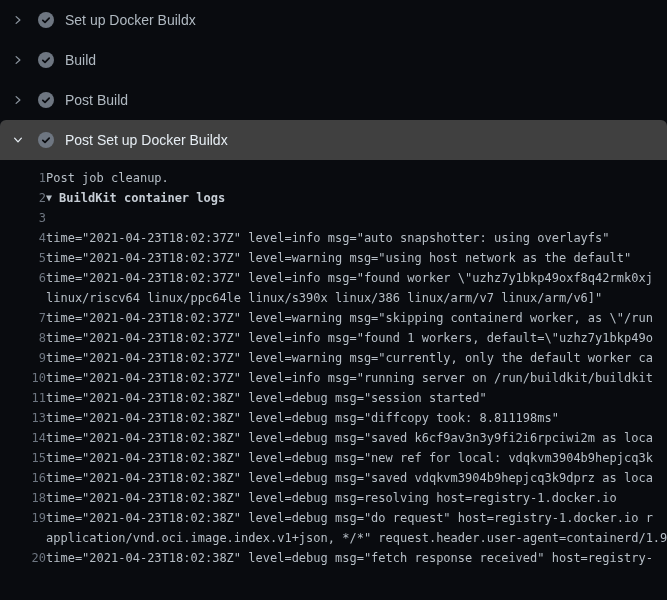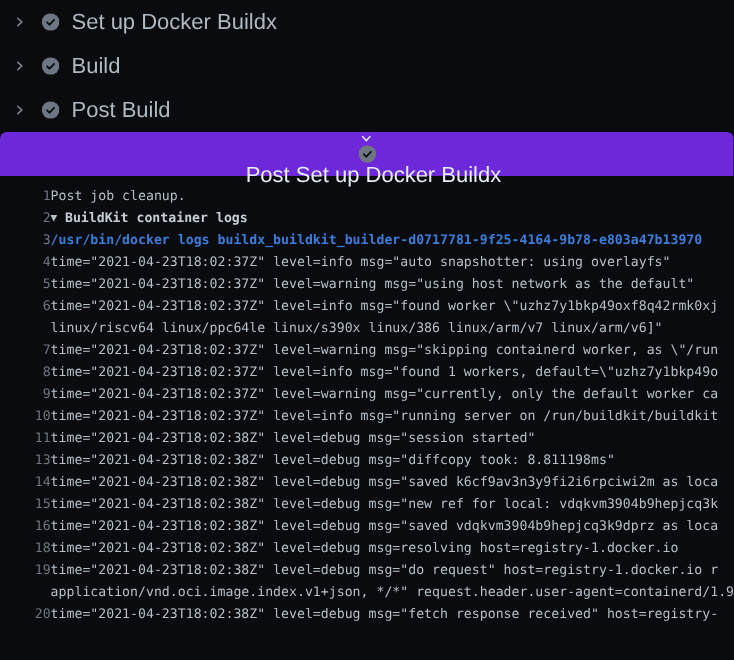--- a/index.html
+++ b/index.html
@@ -8,26 +8,26 @@
     background:#090b0f;
     font-family:"Liberation Sans","DejaVu Sans",sans-serif;
   }
   
   .steps{width:100%;}
   .step-row{
     height:40px;display:flex;align-items:center;padding-left:12px;
     box-sizing:border-box;cursor:pointer;
   }
   .step-row.expanded{
-    background:#6d28d9;border-radius:6px 6px 0 0;height:40px;flex-direction:column;
+    background:#404040;border-radius:6px 6px 0 0;height:40px;
   }
   .chev{width:12px;height:12px;margin-right:14px;flex:none;color:#8b949e;display:flex;align-items:center;}
   .step-row.expanded .chev{color:#e6edf3;}
   .check{width:16px;height:16px;margin-right:11px;flex:none;display:flex;align-items:center;}
-  .step-label{font-size:20px;color:#b0b9c1;}
+  .step-label{font-size:14px;color:#b0b9c1;}
   .step-row.expanded .step-label{color:#e6edf3;font-weight:500;}
   
   .log{
     padding-top:8px;
     font-family:"DejaVu Sans Mono","Liberation Mono",monospace;
     font-size:12px;line-height:20px;color:#b7bfc7;
   }
   .log-row{display:flex;height:20px;overflow:hidden;white-space:pre;}
   .gutter{
     width:46px;flex:none;text-align:right;color:#6e7681;cursor:pointer;
@@ -98,21 +98,21 @@
           <circle cx="8" cy="8" r="8" fill="#6e7681"></circle>
           <path d="M4.8 8.3 L7 10.4 L11.2 6.1" fill="none" stroke="#090b0f" stroke-width="1.7" stroke-linecap="round" stroke-linejoin="round"></path>
         </svg>
       </span>
       <span class="step-label">Post Set up Docker Buildx</span>
     </div>
   </div>
 <div class="log">
     <div class="log-row"><span class="gutter">1</span><pre class="content indent0">Post job cleanup.</pre></div>
     <div class="log-row"><span class="gutter">2</span><pre class="content indent0 group-line"><span class="tri">▼</span><span>BuildKit container logs</span></pre></div>
-    <div class="log-row"><span class="gutter">3</span><pre class="content indent1 cmd">/usr/bin/docker logs buildx_buildkit_builder-d0717781-9f25-4164-9b78-e803a47b13970</pre></div>
+    <div class="log-row"><span class="gutter">3</span></div>
     <div class="log-row"><span class="gutter">4</span><pre class="content indent1">time="2021-04-23T18:02:37Z" level=info msg="auto snapshotter: using overlayfs"</pre></div>
     <div class="log-row"><span class="gutter">5</span><pre class="content indent1">time="2021-04-23T18:02:37Z" level=warning msg="using host network as the default"</pre></div>
     <div class="log-row"><span class="gutter">6</span><pre class="content indent1">time="2021-04-23T18:02:37Z" level=info msg="found worker \"uzhz7y1bkp49oxf8q42rmk0xj</pre></div>
     <div class="log-row"><span class="gutter"></span><pre class="content contline">linux/riscv64 linux/ppc64le linux/s390x linux/386 linux/arm/v7 linux/arm/v6]"</pre></div>
     <div class="log-row"><span class="gutter">7</span><pre class="content indent1">time="2021-04-23T18:02:37Z" level=warning msg="skipping containerd worker, as \"/run</pre></div>
     <div class="log-row"><span class="gutter">8</span><pre class="content indent1">time="2021-04-23T18:02:37Z" level=info msg="found 1 workers, default=\"uzhz7y1bkp49o</pre></div>
     <div class="log-row"><span class="gutter">9</span><pre class="content indent1">time="2021-04-23T18:02:37Z" level=warning msg="currently, only the default worker ca</pre></div>
     <div class="log-row"><span class="gutter">10</span><pre class="content indent1">time="2021-04-23T18:02:37Z" level=info msg="running server on /run/buildkit/buildkit</pre></div>
     <div class="log-row"><span class="gutter">11</span><pre class="content indent1">time="2021-04-23T18:02:38Z" level=debug msg="session started"</pre></div>
     <div class="log-row"><span class="gutter">13</span><pre class="content indent1">time="2021-04-23T18:02:38Z" level=debug msg="diffcopy took: 8.811198ms"</pre></div>

